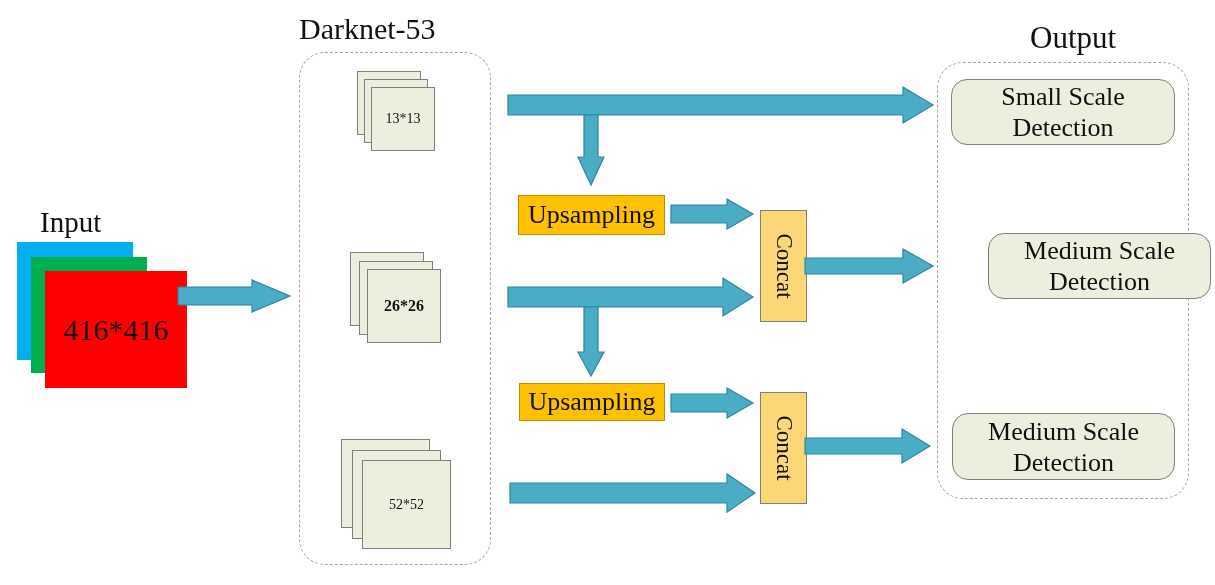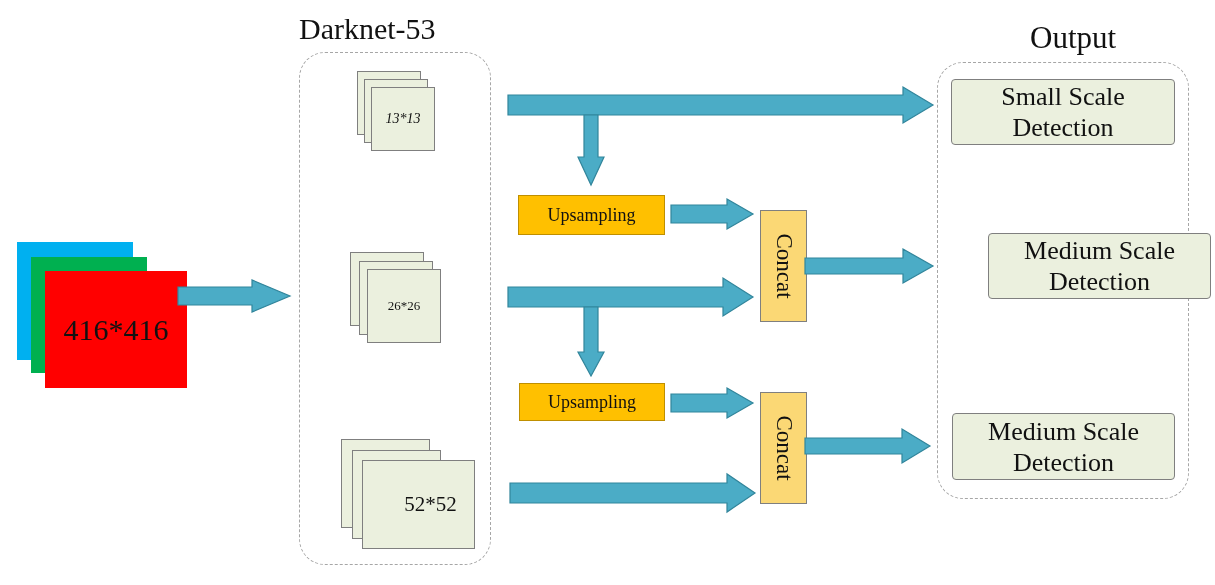--- a/index.html
+++ b/index.html
@@ -33,66 +33,67 @@
 
   
   .fm {
     position:absolute; background:var(--feature-map-fill,#EBF0DE);
     border:1px solid var(--feature-map-border,#7F7F7F);
     display:flex; align-items:center; justify-content:center;
   }
   .fm13 { width:62px; height:62px; }
   .fm26 { width:72px; height:72px; }
   .fm52 { width:87px; height:87px; }
-  .fm13.b { left:357px; top:71px;  } .fm13.m { left:364px; top:79px;  } .fm13.f { left:371px; top:87px;  font-size:14px;font-style:italic; }
-  .fm26.b { left:350px; top:252px; } .fm26.m { left:359px; top:261px; } .fm26.f { left:367px; top:269px; font-size:13px; }
-  .fm52.b { left:341px; top:439px; } .fm52.m { left:352px; top:450px; } .fm52.f { left:362px; top:460px; font-size:21px;padding-left:24px; }
+  .fm13.b { left:357px; top:71px;  } .fm13.m { left:364px; top:79px;  } .fm13.f { left:371px; top:87px;  font-size:14px; }
+  .fm26.b { left:350px; top:252px; } .fm26.m { left:359px; top:261px; } .fm26.f { left:367px; top:269px; font-size:16px;font-weight:bold; }
+  .fm52.b { left:341px; top:439px; } .fm52.m { left:352px; top:450px; } .fm52.f { left:362px; top:460px; font-size:14px; }
 
   
   .upsampling {
     position:absolute; background:var(--upsampling-fill,#FFC000);
     border:1.5px solid var(--upsampling-border,#BF8F00);
-    display:flex; align-items:center; justify-content:center; font-size:18px;
+    display:flex; align-items:center; justify-content:center; font-size:26px;
   }
   .up1 { left:518px; top:195px; width:145px; height:38px; }
   .up2 { left:519px; top:383px; width:144px; height:36px; }
 
   .concat {
     position:absolute; background:var(--concat-fill,#FBD875);
     border:1.5px solid var(--concat-border,#7F7F7F);
     display:flex; align-items:center; justify-content:center;
   }
   .c1 { left:760px; top:210px; width:45px; height:110px; }
   .c2 { left:760px; top:392px; width:45px; height:110px; }
   .concat .vtext { transform:rotate(90deg); white-space:nowrap; font-size:23px; }
 
   
   .pill {
     position:absolute; background:var(--detection-fill,#EBF0DE);
-    border:1.5px solid var(--detection-border,#7F7F7F); border-radius:4px;
+    border:1.5px solid var(--detection-border,#7F7F7F); border-radius:16px;
     display:flex; flex-direction:column; align-items:center; justify-content:center;
     font-size:26px; line-height:31px; text-align:center;
   }
   .pill-small  { left:951px; top:79px;  width:222px; height:64px; }
   .pill-medium { left:988px; top:233px; width:221px; height:64px; }
   .pill-large  { left:952px; top:413px; width:221px; height:65px; }
 
   
   svg.arrows { position:absolute; left:0; top:0; width:1215px; height:585px; pointer-events:none; }
   svg.arrows polygon {
     fill:var(--arrow-fill,#4BACC6);
     stroke:var(--arrow-stroke,#31859B);
     stroke-width:1.2;
   }
 </style>
 </head>
 <body>
 
 <div class="canvas">
 
+  <div class="abs ctitle title-input">Input</div>
   <div class="abs ctitle title-darknet">Darknet-53</div>
   <div class="abs ctitle title-output">Output</div>
 
   <div>
     <div class="sq sq-blue"></div>
     <div class="sq sq-green"></div>
     <div class="sq sq-red">
       <span>416*416</span>
     </div>
   </div>

